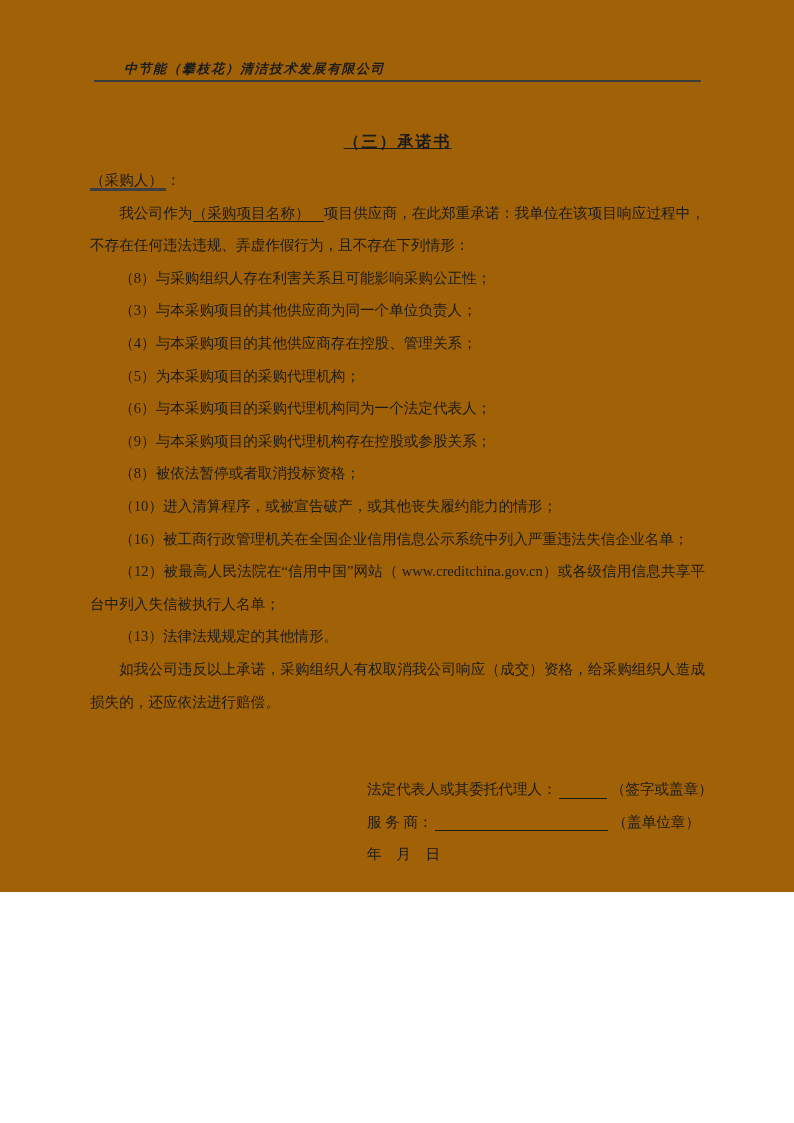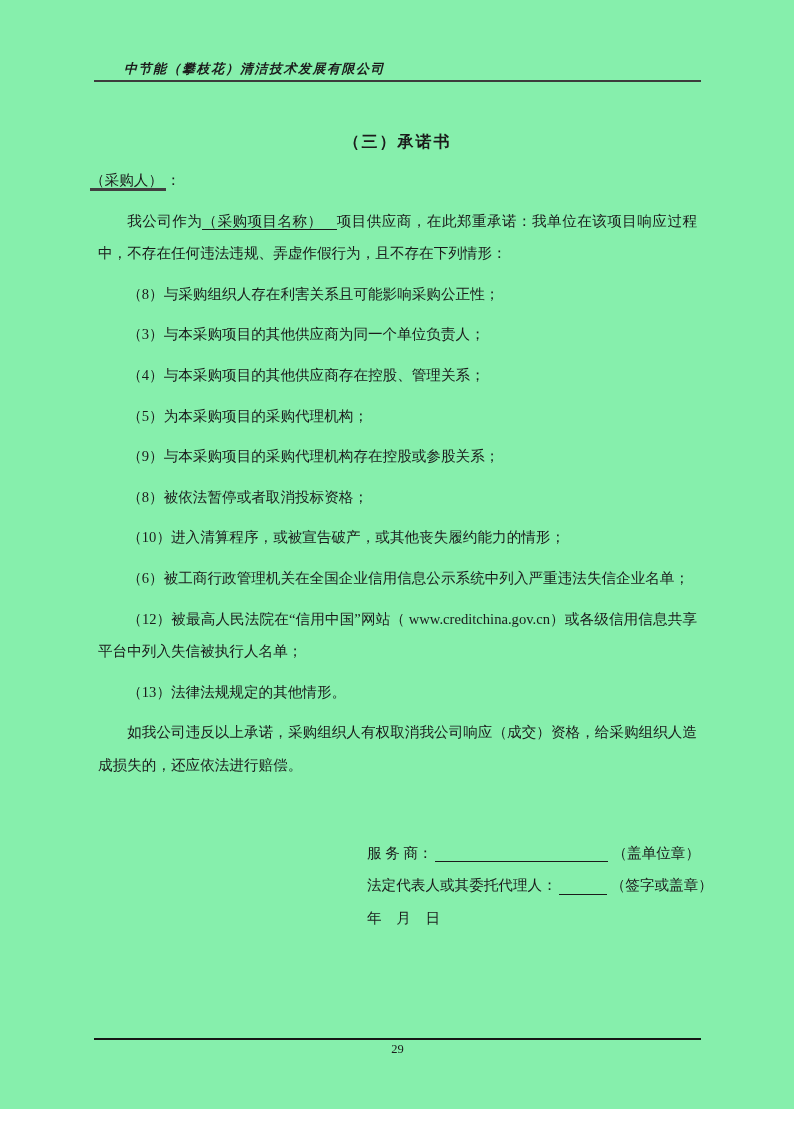--- a/index.html
+++ b/index.html
@@ -1,42 +1,42 @@
 <!DOCTYPE html>
 <html lang="zh"><head>
 <meta charset="utf-8">
 <style>
   html, body { margin:0; padding:0; background:#ffffff; }
   .page {
-    position:relative; width:794px; height:1109px; background:#86efac;
+    position:relative; width:794px; height:892px; background:#a16207;
     font-family:"Liberation Serif","DejaVu Serif",serif;
     color:#1b1b1b; overflow:hidden;
   }
   
   .header {
     position:absolute; top:0; left:94px; width:607px; height:80px;
     border-bottom:2px solid #3c3c3c;
   }
   .company {
     position:absolute; left:30px; bottom:2px;
     font-size:13px; font-weight:bold; font-style:italic;
     letter-spacing:1.5px; white-space:nowrap;
   }
   
   .content {
     position:absolute; top:0; left:90px; width:615px;
     font-size:14.6px; line-height:32.6px; text-align:justify;
   }
   .title {
     margin:0; padding-top:130px; text-align:center;
-    font-size:16px; font-weight:bold; line-height:23px; letter-spacing:2px;
+    font-size:16px; font-weight:bold; line-height:23px; letter-spacing:2px;text-decoration:underline;
   }
   .salutation { margin:11px 0 0 0; }
   .u-addr { border-bottom:3px solid #404040; padding-right:3px; }
-  .para { margin:8px; text-indent:2em; }
+  .para { margin:0; text-indent:2em; }
   .ublank { border-bottom:1px solid #1b1b1b; padding-right:14px; }
   
   .signature {
     margin:55px 5px 0 auto; width:333px; font-size:14.6px;
   }
   .sig-row { display:flex; align-items:flex-end; line-height:32.6px; }
   .sig-label { white-space:pre; }
   .sig-suffix { white-space:pre; }
   .sig-blank {
     border-bottom:1px solid #1b1b1b; height:1px;
@@ -67,39 +67,40 @@
     <h1 class="title">（三）承诺书</h1>
 
     <p class="salutation"><span class="u-addr">（采购人）</span><span>：</span></p>
 
     <p class="para"><span>我公司作为</span><span class="ublank">（采购项目名称）</span><span>项目供应商，在此郑重承诺：我单位在该项目响应过程中，不存在任何违法违规、弄虚作假行为，且不存在下列情形：</span></p>
 
     <p class="para">（8）与采购组织人存在利害关系且可能影响采购公正性；</p>
     <p class="para">（3）与本采购项目的其他供应商为同一个单位负责人；</p>
     <p class="para">（4）与本采购项目的其他供应商存在控股、管理关系；</p>
     <p class="para">（5）为本采购项目的采购代理机构；</p>
+    <p class="para">（6）与本采购项目的采购代理机构同为一个法定代表人；</p>
     <p class="para">（9）与本采购项目的采购代理机构存在控股或参股关系；</p>
     <p class="para">（8）被依法暂停或者取消投标资格；</p>
     <p class="para">（10）进入清算程序，或被宣告破产，或其他丧失履约能力的情形；</p>
-    <p class="para">（6）被工商行政管理机关在全国企业信用信息公示系统中列入严重违法失信企业名单；</p>
+    <p class="para">（16）被工商行政管理机关在全国企业信用信息公示系统中列入严重违法失信企业名单；</p>
     <p class="para">（12）被最高人民法院在“信用中国”网站（ www.creditchina.gov.cn）或各级信用信息共享平台中列入失信被执行人名单；</p>
     <p class="para">（13）法律法规规定的其他情形。</p>
 
     <p class="para">如我公司违反以上承诺，采购组织人有权取消我公司响应（成交）资格，给采购组织人造成损失的，还应依法进行赔偿。</p>
 
     <div class="signature">
       <div class="sig-row">
+        <span class="sig-label">法定代表人或其委托代理人：</span>
+        <span class="sig-blank short"></span>
+        <span class="sig-suffix">（签字或盖章）</span>
+      </div>
+      <div class="sig-row">
         <span class="sig-label">服 务 商：</span>
         <span class="sig-blank long"></span>
         <span class="sig-suffix">（盖单位章）</span>
-      </div>
-      <div class="sig-row">
-        <span class="sig-label">法定代表人或其委托代理人：</span>
-        <span class="sig-blank short"></span>
-        <span class="sig-suffix">（签字或盖章）</span>
       </div>
       <div class="sig-date">年　月　日</div>
     </div>
   </div>
 
   <div class="footer">
     <span class="page-num">29</span>
   </div>
 
 </div>

